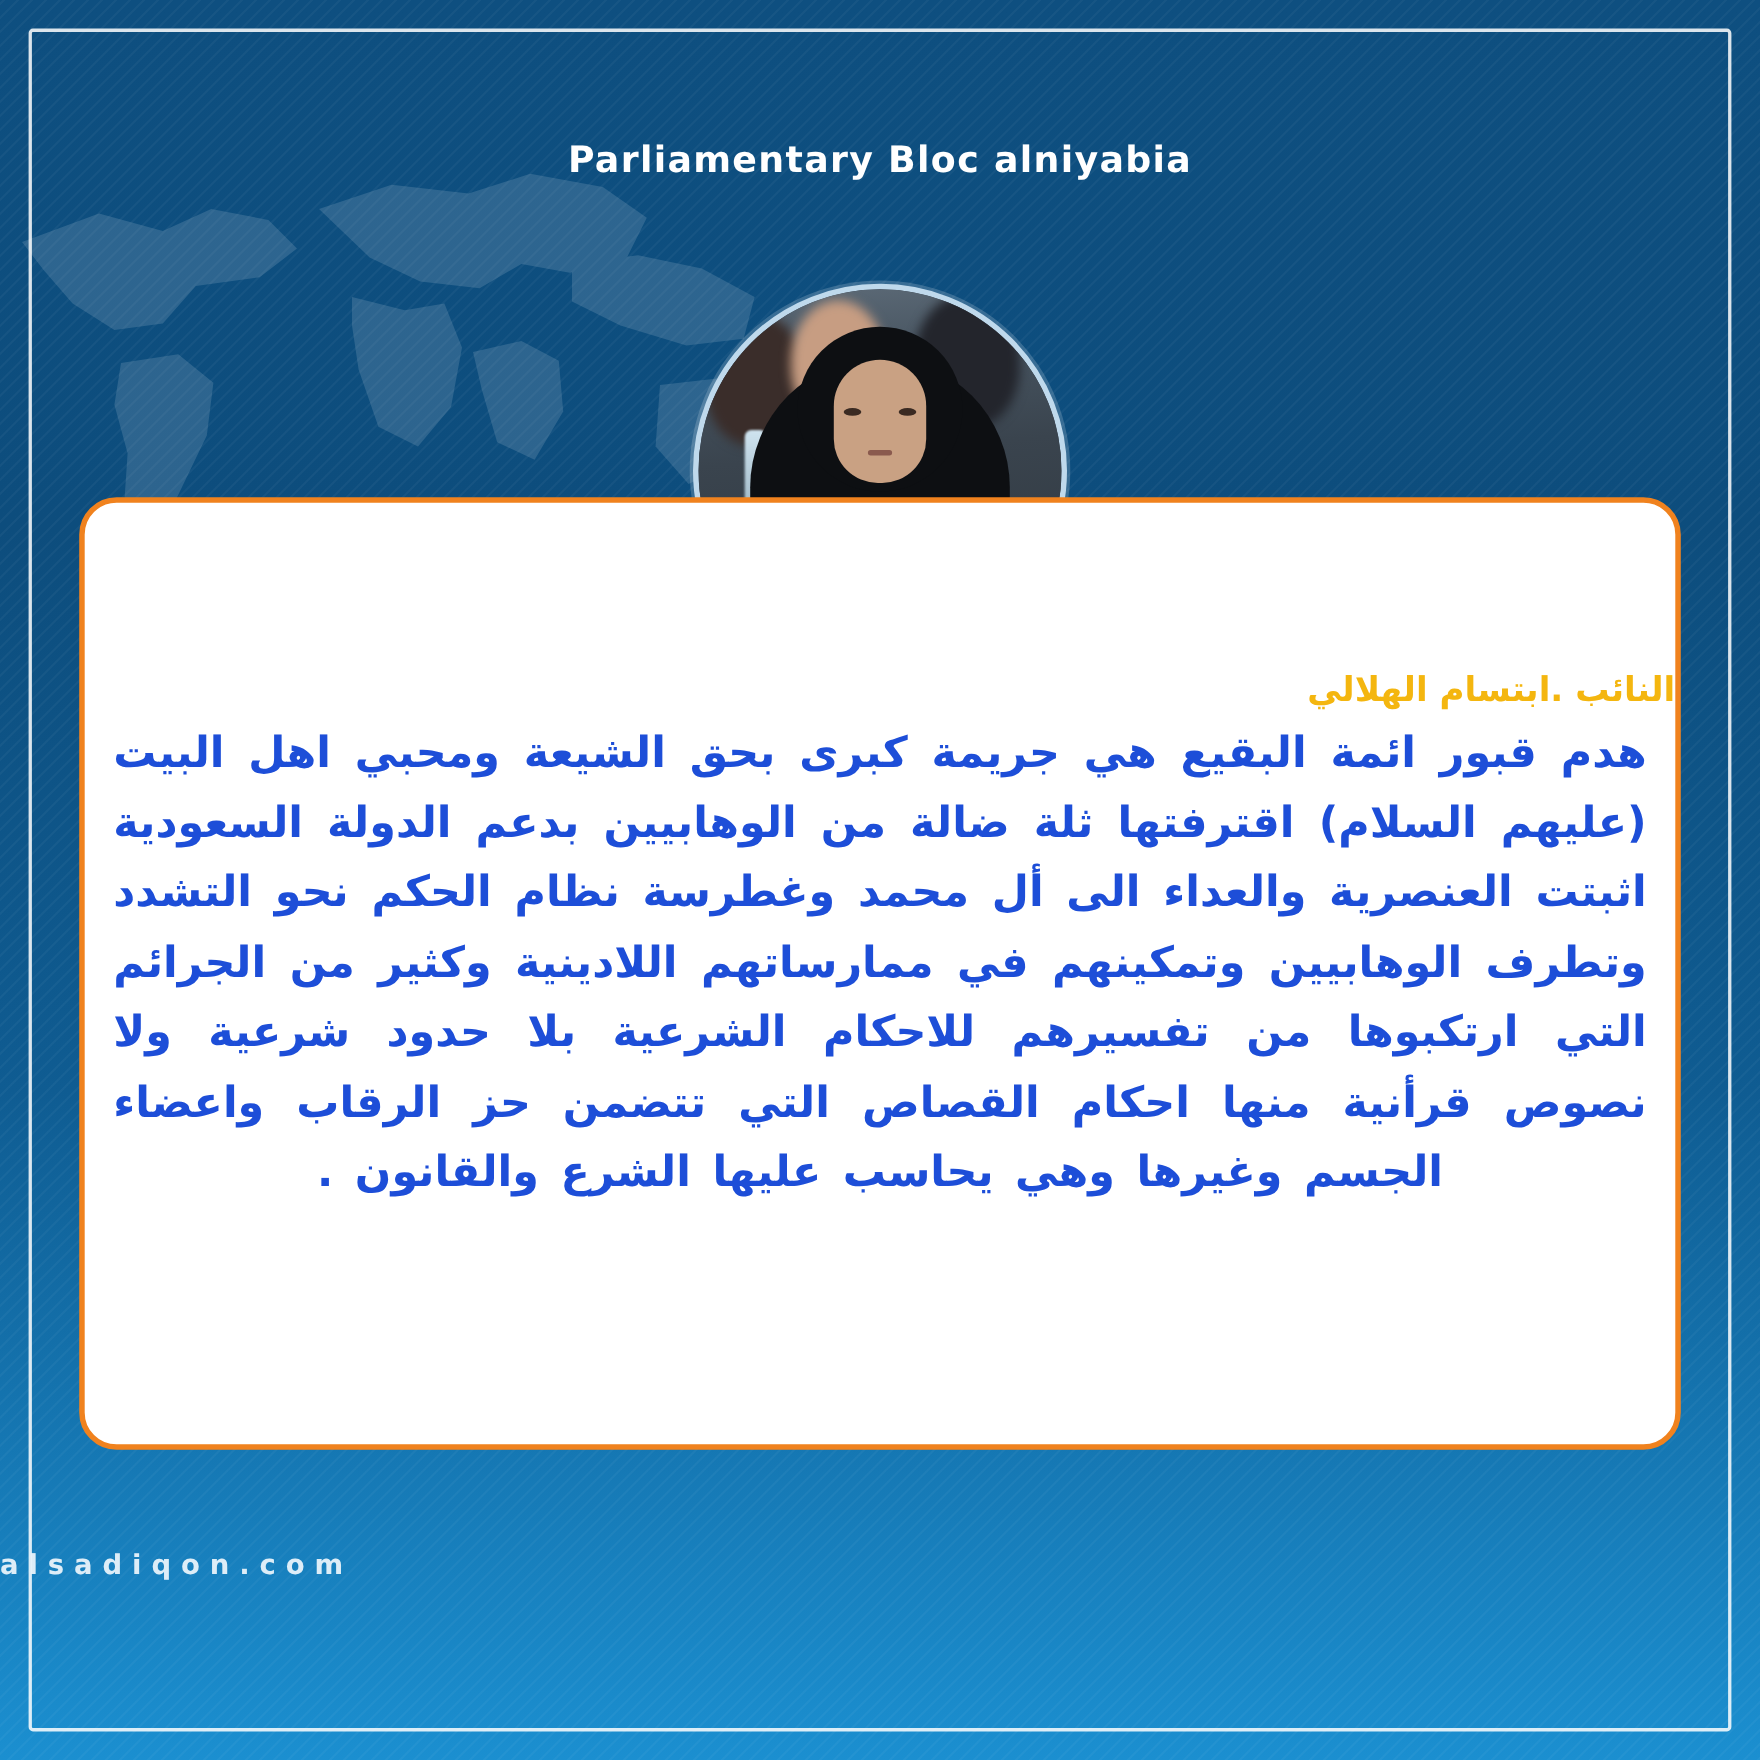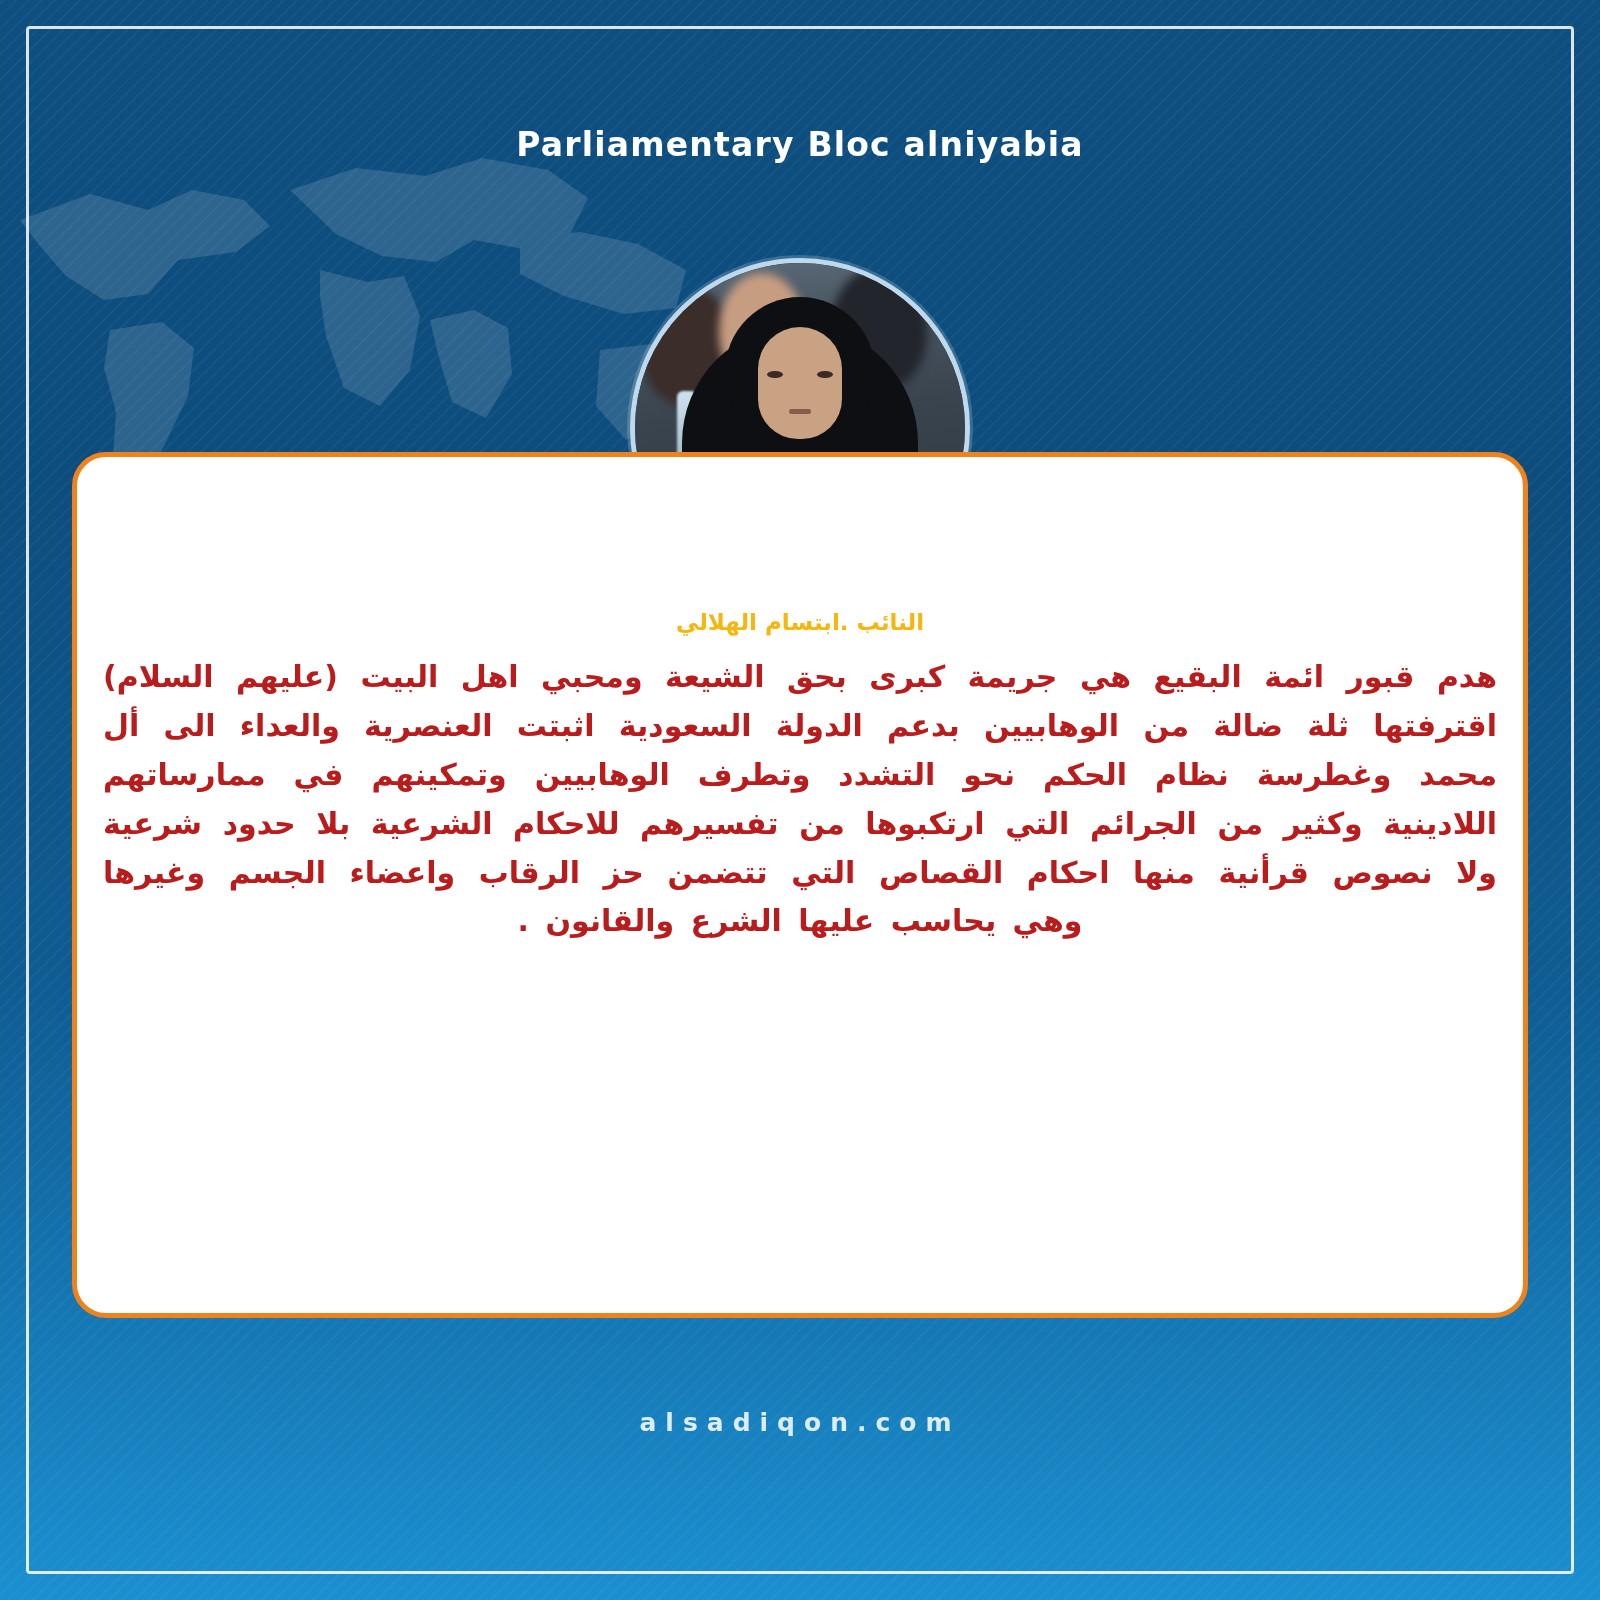--- a/index.html
+++ b/index.html
@@ -257,47 +257,46 @@
     height: 866px;
     background: #ffffff;
     border: 5px solid #f0821e;
     border-radius: 34px;
     box-sizing: border-box;
   }
   .speaker {
     position: absolute;
     top: 152px;
     left: 0; right: 0;
-    text-align: center;
+    text-align: right;
     direction: rtl;
     color: #f4b60f;
-    font-size: 23px;
+    font-size: 31px;
     font-weight: bold;
   }
   .statement {
     position: absolute;
     top: 196px;
     left: 26px;
     right: 26px;
     direction: rtl;
     text-align: justify;
     text-align-last: center;
-    color: #b91c1c;
-    font-size: 30px;
+    color: #1d4ed8;
+    font-size: 39px;
     line-height: 1.63;
     font-weight: bold;
     word-spacing: 6px;
   }
 
   
   .footer {
     position: absolute;
     left: 0; right: 0;
     top: 1408px;
-    text-align: center;
     color: #e8f3fb;
     font-size: 25px;
     letter-spacing: 9px;
     font-weight: bold;
     opacity: 0.95;
   }
 </style>
 </head>
 <body>
 

